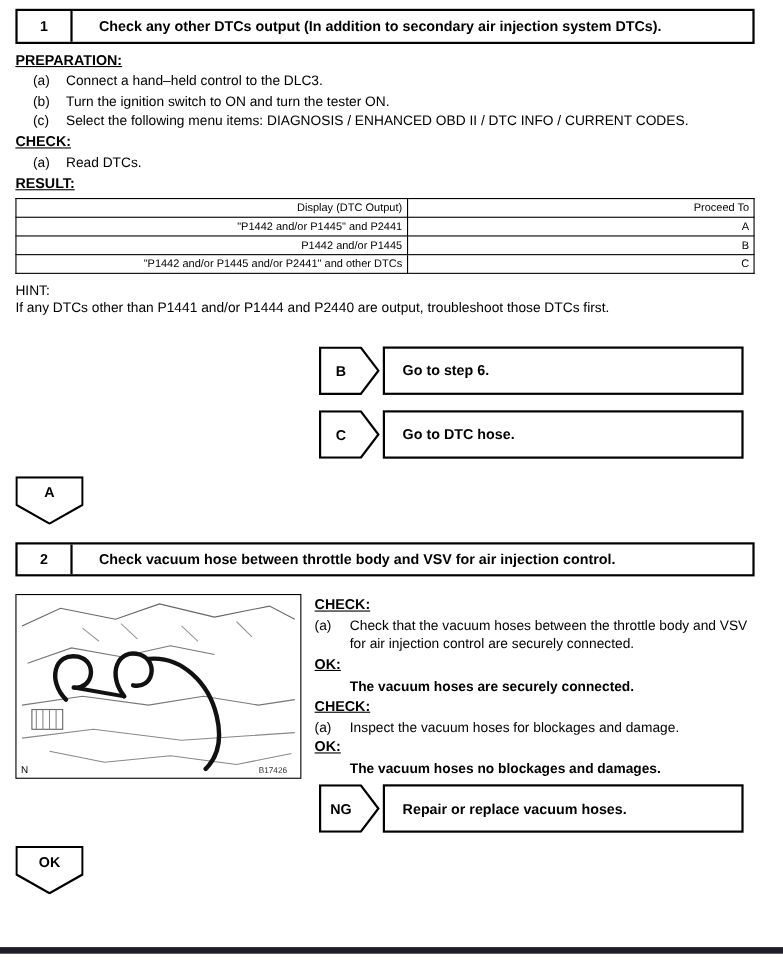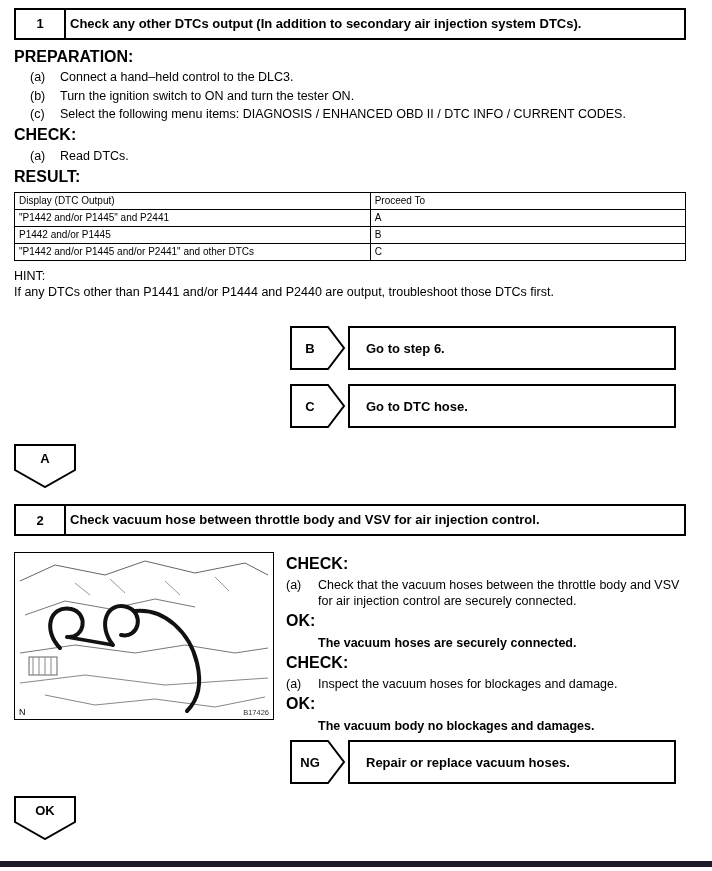--- a/index.html
+++ b/index.html
@@ -21,42 +21,42 @@
     background: #fff;
   }
   .step-num {
     width: 50px; min-width: 50px;
     border-right: 2px solid #000;
     display: flex; align-items: center; justify-content: center;
     font-weight: bold; font-size: 13px;
   }
   .step-title {
     padding: 5px 4px;
-    font-weight: bold; font-size: 13px; line-height: 1.35;
+    font-weight: bold; font-size: 13px; line-height: 1.35; margin-left: 20px;
   }
   
   .section { margin: 7px 26px 0 14px; font-size: 12.5px; line-height: 1.3; }
   .heading {
-    font-weight: bold; 
-    font-size: 16px; margin-top: 3px;
+    font-weight: bold; text-decoration: underline;
+    font-size: 13px; margin-top: 3px;
   }
   .plain-heading { font-size: 12.5px; margin-top: 4px; }
   .li { display: flex; margin-top: 2px; line-height: 1.3; }
   .li-label { width: 30px; min-width: 30px; margin-left: 16px; }
   .li-text { flex: 1; }
   
   table.result {
     border-collapse: collapse;
     margin: 4px 26px 0 14px;
     width: 672px;
     font-size: 10px;
   }
   table.result th, table.result td {
     border: 1px solid #000;
-    text-align: left;
+    text-align: right;
     padding: 2.5px 4px;
     font-weight: normal;
   }
   table.result .col-display { width: 53%; }
   
   .connector-row {
     display: flex; align-items: stretch;
     margin: 14px 36px 0 290px;
     height: 44px;
   }
@@ -86,21 +86,21 @@
     width: 260px; min-width: 260px; height: 168px;
     border: 1px solid #000;
     position: relative; background: #fff;
   }
   .figure svg { display: block; }
   .fig-n {
     position: absolute; left: 4px; bottom: 2px;
     font-size: 9px;
   }
   .fig-id {
-    position: absolute; right: 4px; bottom: 2px;
+    position: absolute; right: 12px; bottom: 2px;
     font-size: 7.5px; color: #333; margin-top: 33px;
   }
   .detail { flex: 1; font-size: 12.5px; line-height: 1.3; }
   .detail .heading { margin-top: 2px; }
   .detail .li-label { margin-left: 0; width: 32px; min-width: 32px; }
   .ok-text { font-weight: bold; margin: 3px 0 2px 32px; }
   
   .footer-bar {
     position: absolute; left: 0; bottom: 4px;
     width: 100%; height: 6px;
@@ -222,21 +222,21 @@
         <span class="li-text">Check that the vacuum hoses between the throttle body and VSV for air injection control are securely connected.</span>
       </div>
       <div class="heading">OK:</div>
       <div class="ok-text">The vacuum hoses are securely connected.</div>
       <div class="heading">CHECK:</div>
       <div class="li">
         <span class="li-label">(a)</span>
         <span class="li-text">Inspect the vacuum hoses for blockages and damage.</span>
       </div>
       <div class="heading">OK:</div>
-      <div class="ok-text">The vacuum body no blockages and damages.</div>
+      <div class="ok-text">The vacuum hoses no blockages and damages.</div>
     </div>
   </div>
 
   <div class="connector-row ng">
     <svg class="pent" viewBox="0 0 56 44">
       <polygon points="1,1 38,1 54,22 38,43 1,43" fill="#ffffff" stroke="#000000" stroke-width="2"></polygon>
       <text x="20" y="27" text-anchor="middle">NG</text>
     </svg>
     <div class="action-box">Repair or replace vacuum hoses.</div>
   </div>

